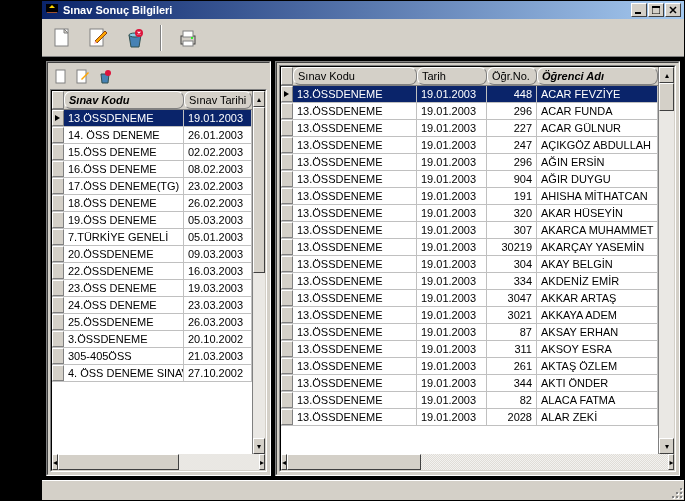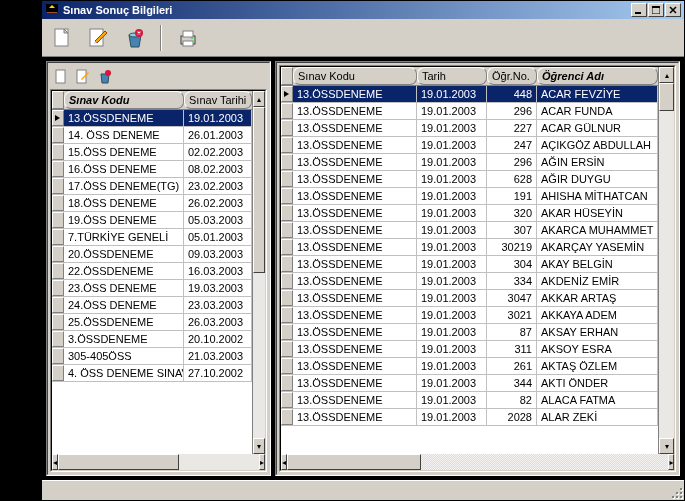--- a/index.html
+++ b/index.html
@@ -301,21 +301,21 @@
                       <div class="row-indicator"></div>
                       <div class="cell r-c1">13.ÖSSDENEME</div>
                       <div class="cell r-c2">19.01.2003</div>
                       <div class="cell r-c3 num">296</div>
                       <div class="cell r-c4">AĞIN ERSİN</div>
                     </div>
                     <div class="row">
                       <div class="row-indicator"></div>
                       <div class="cell r-c1">13.ÖSSDENEME</div>
                       <div class="cell r-c2">19.01.2003</div>
-                      <div class="cell r-c3 num">628</div>
+                      <div class="cell r-c3 num">904</div>
                       <div class="cell r-c4">AĞIR DUYGU</div>
                     </div>
                     <div class="row">
                       <div class="row-indicator"></div>
                       <div class="cell r-c1">13.ÖSSDENEME</div>
                       <div class="cell r-c2">19.01.2003</div>
                       <div class="cell r-c3 num">191</div>
                       <div class="cell r-c4">AHISHA MİTHATCAN</div>
                     </div>
                     <div class="row">

